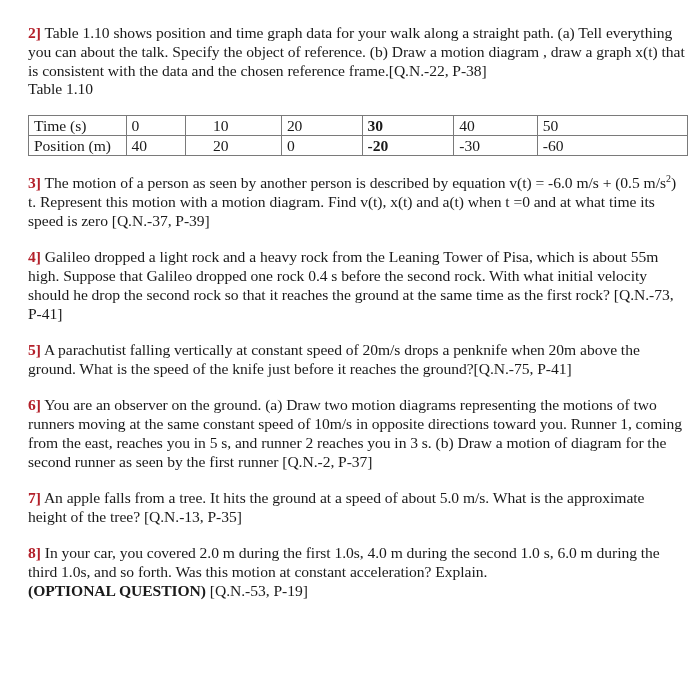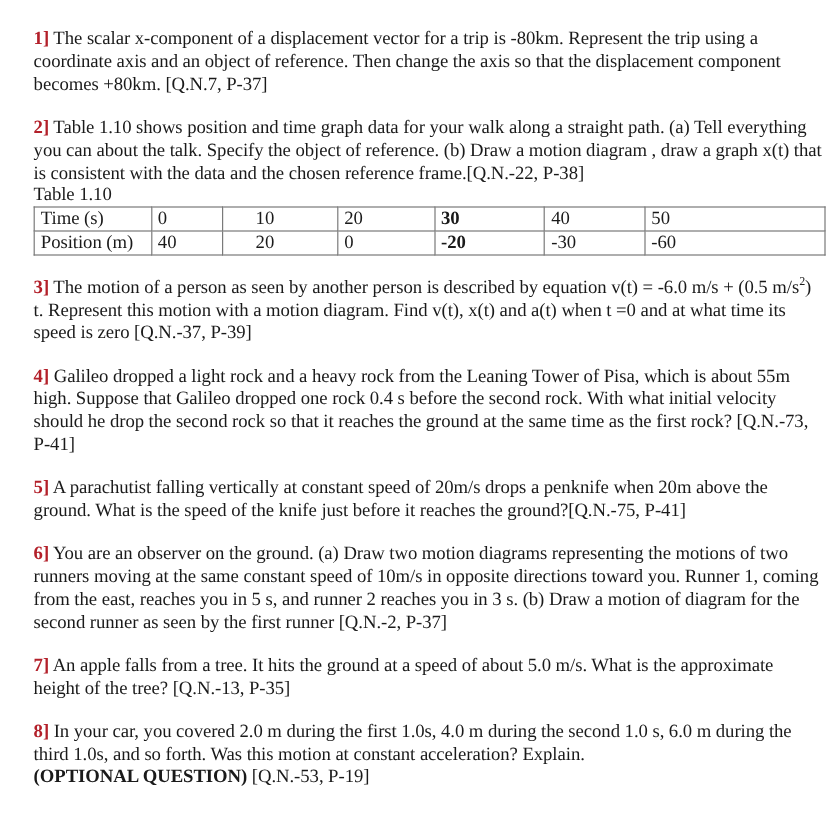--- a/index.html
+++ b/index.html
@@ -36,21 +36,21 @@
     text-align: center;
   }
   .table-caption {
     display: block;
     font-size: 15.6px;
     line-height: 18px;
   }
   table.data {
     border-collapse: collapse;
     width: 660px;
-    margin-top: 0px;
+    margin-top: 17px;
     font-size: 15.6px;
   }
   table.data td {
     border: 1px solid #7a7a7a;
     padding: 0 5px;
     height: 19px;
     line-height: 19px;
     vertical-align: middle;
     text-align: left;
   }
@@ -61,21 +61,20 @@
   table.data td.c4 { width: 100px; font-weight: bold; }
   table.data td.c5 { width: 89px; }
   table.data td.c6 { width: 177px; }
   sup { font-size: 10px; line-height: 0; vertical-align: super; }
 </style>
 </head>
 <body>
 
 <div class="page">
 
-  <p class="question"><span class="qnum">1]</span><span> The scalar x-component of a displacement vector for a trip is -80km. Represent the trip using a coordinate axis and an object of reference. Then change the axis so that the displacement component becomes +80km. [Q.N.7, P-37]</span></p>
 
   <div class="question">
     <span class="qnum">2]</span><span> Table 1.10 shows position and time graph data for your walk along a straight path. (a) Tell everything you can about the talk. Specify the object of reference. (b) Draw a motion diagram , draw a graph x(t) that is consistent with the data and the chosen reference frame.[Q.N.-22, P-38]</span>
     <span class="table-caption">Table 1.10</span>
     <table class="data">
       <tbody>
         <tr>
           <td class="c0">Time (s)</td>
           <td class="c1">0</td>
           <td class="c2">10</td>

